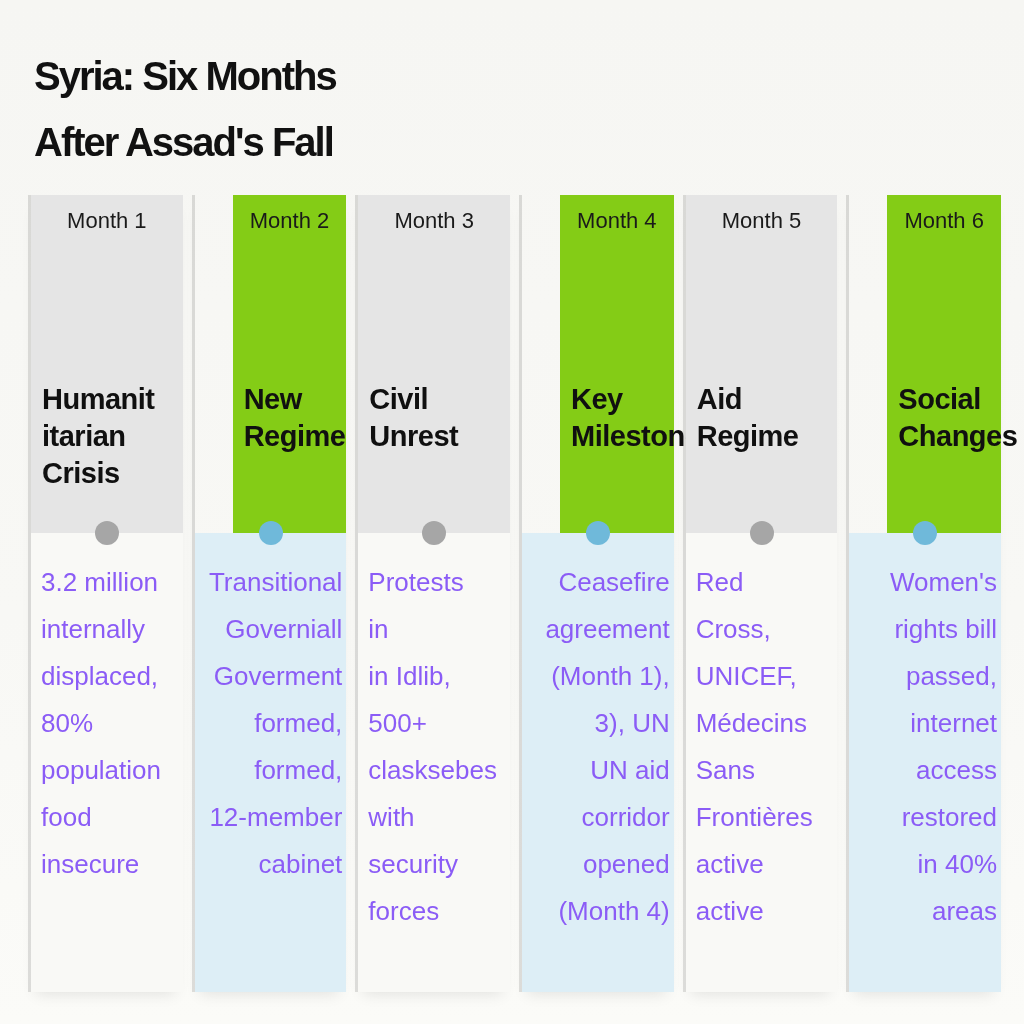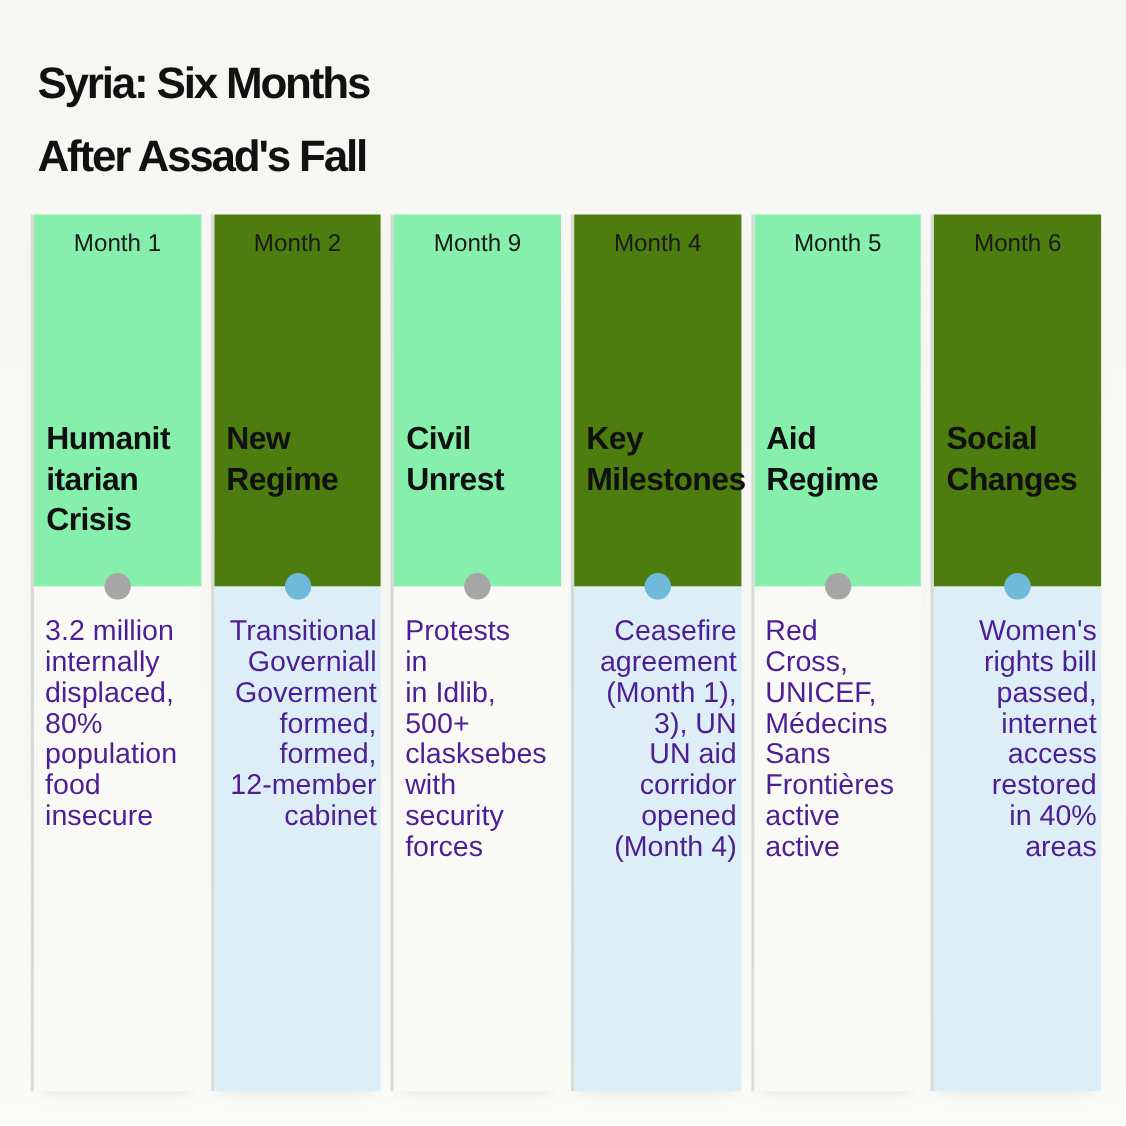--- a/index.html
+++ b/index.html
@@ -20,41 +20,41 @@
     position:absolute;left:28px;top:195px;width:973px;height:797px;
     display:flex;gap:9px;
   }
   .col{
     flex:1 1 0;display:flex;flex-direction:column;position:relative;
     border-left:3px solid rgba(0,0,0,0.12);
     box-shadow:0 10px 14px -8px rgba(0,0,0,0.10);
   }
   .zone-top{height:338px;position:relative;}
   .zone-bottom{flex:1;padding:26px 4px 0 10px;}
-  .col-gray .zone-top{background:#86efac;}
+  .col-gray .zone-top{background:#e5e5e5;}
   .col-gray .zone-bottom{background:#f9f9f6;}
-  .col-blue .zone-top{background:#4d7c0f;}
+  .col-blue .zone-top{background:#84cc16;margin-left:38px;}
   .col-blue .zone-bottom{background:#ddeef6;text-align:right;}
   .month-label{
     padding-top:13px;text-align:center;
     font-size:22px;color:#1a1a1a;
   }
   .col-heading{
     position:absolute;top:186px;left:11px;right:-4px;
     font-size:29px;font-weight:bold;line-height:37px;color:#101010;
     letter-spacing:-0.5px;white-space:pre-line;overflow:visible;
   }
   .dot{
     position:absolute;top:326px;left:50%;margin-left:-12px;
     width:24px;height:24px;border-radius:50%;z-index:2;
   }
   .col-gray .dot{background:#a6a6a6;}
   .col-blue .dot{background:#6fb9da;}
   .col-body{
-    font-size:26px;line-height:28px;color:#4c1d95;
+    font-size:26px;line-height:47px;color:#8b5cf6;
     white-space:pre-line;
   }
 </style>
 </head>
 <body>
 
 <h1 class="page-title">Syria: Six Months
 After Assad's Fall</h1>
 
 <div class="timeline">
@@ -91,21 +91,21 @@
 Goverment
 formed,
 formed,
 12-member
 cabinet</div>
     </div>
   </div>
 
   <div class="col col-gray">
     <div class="zone-top">
-      <div class="month-label">Month 9</div>
+      <div class="month-label">Month 3</div>
       <div class="col-heading">Civil
 Unrest</div>
     </div>
     <span class="dot"></span>
     <div class="zone-bottom">
       <div class="col-body">Protests
 in
 in Idlib,
 500+
 clasksebes

